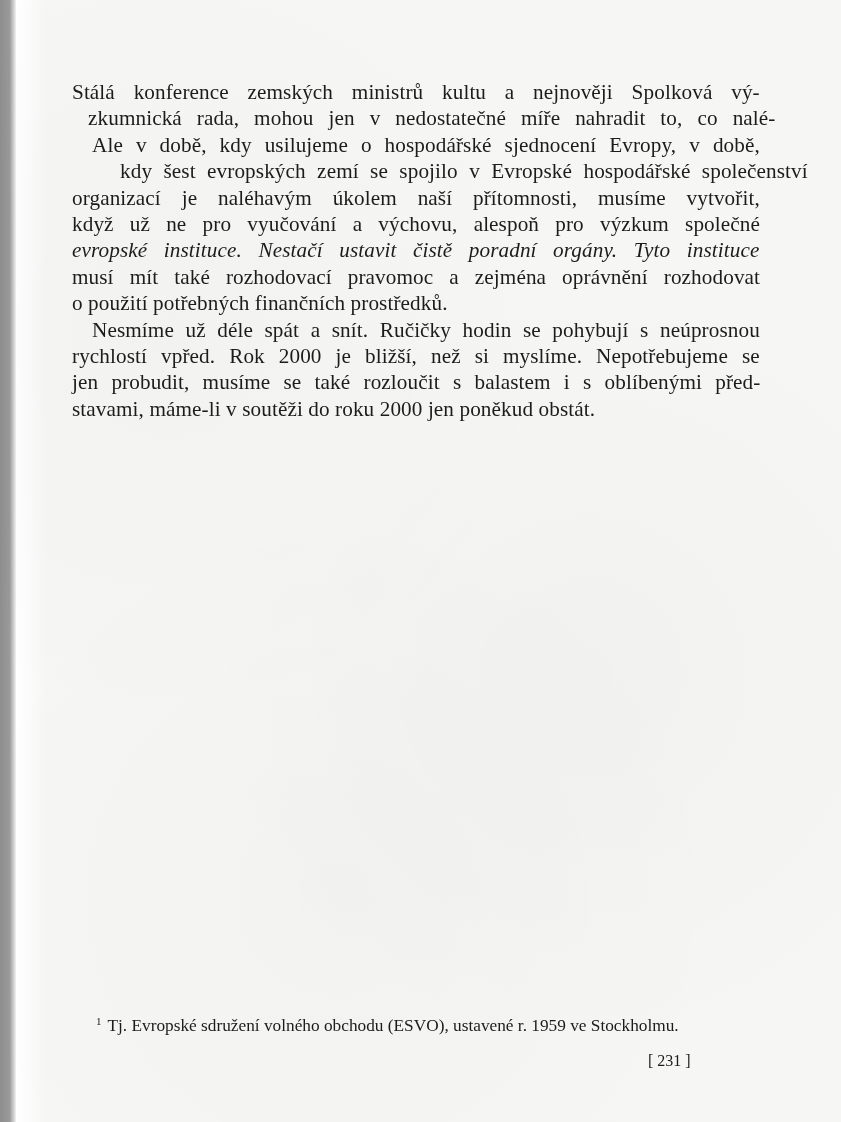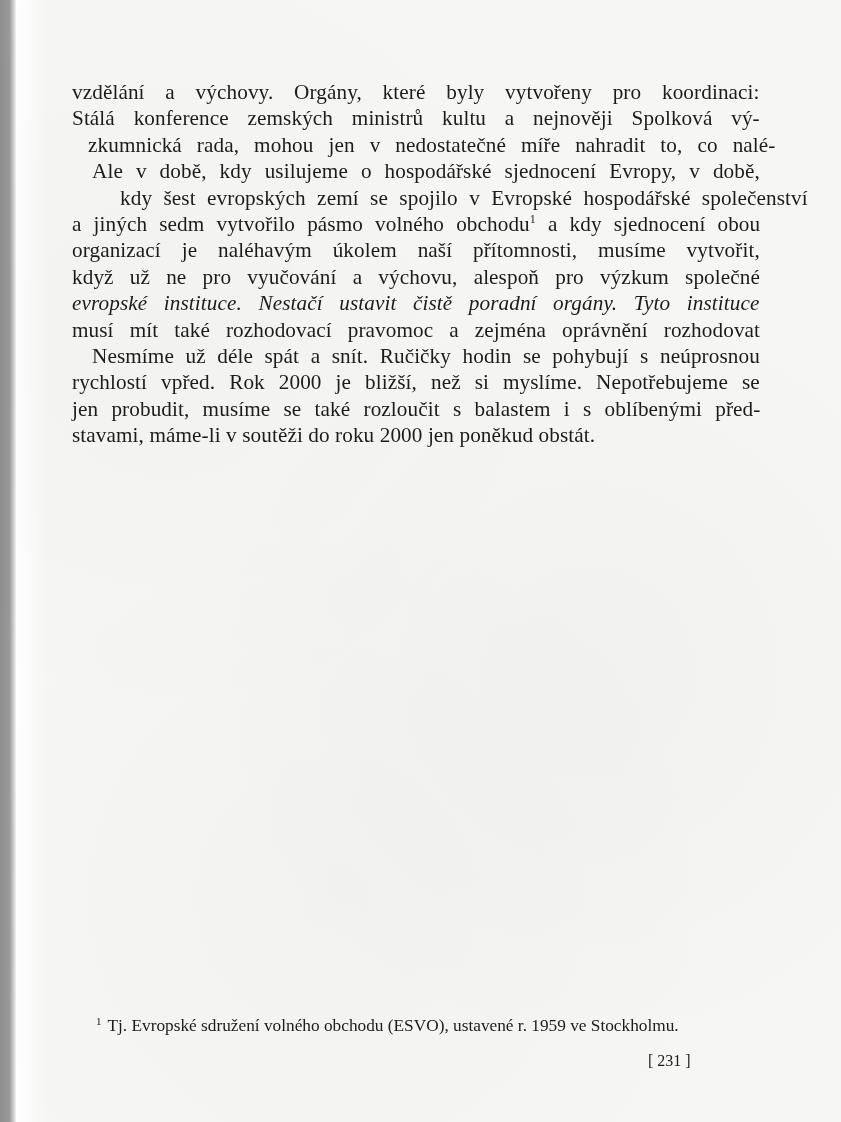--- a/index.html
+++ b/index.html
@@ -51,33 +51,32 @@
 </head>
 <body>
 
 <div class="gutter"></div>
 <div class="gutter-fade"></div>
 <div class="paper-texture"></div>
 
 <div class="body-text">
 
   <div>
-    <span class="line" style="display: block; white-space: nowrap; word-spacing: 15.375px; width: 688px; box-sizing: border-box; text-align: left; text-align-last: left;">vzdělání a výchovy. Orgány, které byly vytvořeny pro koordinaci:</span>
     <span class="line" style="display: block; white-space: nowrap; word-spacing: 13.375px; width: 688px; box-sizing: border-box; text-align: left; text-align-last: left;">Stálá konference zemských ministrů kultu a nejnověji Spolková vý-</span>
     <span class="line" style="display: block; white-space: nowrap; word-spacing: 9.6px; width: 688px; box-sizing: border-box; text-align: left; text-align-last: left; margin-left: 16px;">zkumnická rada, mohou jen v nedostatečné míře nahradit to, co nalé-</span>
   </div>
 
   <div>
     <span class="line" style="padding-left: 20px; display: block; white-space: nowrap; word-spacing: 7.6px; width: 688px; box-sizing: border-box; text-align: left; text-align-last: left;">Ale v době, kdy usilujeme o hospodářské sjednocení Evropy, v době,</span>
     <span class="line" style="display: block; white-space: nowrap; word-spacing: 6px; width: 688px; box-sizing: border-box; text-align: left; text-align-last: left; margin-left: 48px;">kdy šest evropských zemí se spojilo v Evropské hospodářské společenství</span>
-    <span class="line" style="display: block; white-space: nowrap; word-spacing: 6.7px; width: 688px; box-sizing: border-box; text-align: left; text-align-last: left;"><span>a jiných sedm vytvořilo pásmo volného obchodu</span><sup class="fnref">1</sup><span> a kdy sjednocení obou</span></span>
     <span class="line" style="display: block; white-space: nowrap; word-spacing: 15.4286px; width: 688px; box-sizing: border-box; text-align: left; text-align-last: left;">organizací je naléhavým úkolem naší přítomnosti, musíme vytvořit,</span>
     <span class="line" style="display: block; white-space: nowrap; word-spacing: 10.8px; width: 688px; box-sizing: border-box; text-align: left; text-align-last: left;">když už ne pro vyučování a výchovu, alespoň pro výzkum společné</span>
     <span class="line" style="display: block; white-space: nowrap; word-spacing: 11.125px; width: 688px; box-sizing: border-box; text-align: left; text-align-last: left; font-style: italic;">evropské instituce. Nestačí ustavit čistě poradní orgány. Tyto instituce</span>
     <span class="line" style="display: block; white-space: nowrap; word-spacing: 10.625px; width: 688px; box-sizing: border-box; text-align: left; text-align-last: left;">musí mít také rozhodovací pravomoc a zejména oprávnění rozhodovat</span>
+    <span class="line last" style="display: block; white-space: nowrap; width: 688px; box-sizing: border-box; text-align: left; text-align-last: left;">o použití potřebných finančních prostředků.</span>
   </div>
 
   <div>
     <span class="line" style="padding-left: 20px; display: block; white-space: nowrap; word-spacing: 6.18182px; width: 688px; box-sizing: border-box; text-align: left; text-align-last: left;">Nesmíme už déle spát a snít. Ručičky hodin se pohybují s neúprosnou</span>
     <span class="line" style="display: block; white-space: nowrap; word-spacing: 8.6px; width: 688px; box-sizing: border-box; text-align: left; text-align-last: left;">rychlostí vpřed. Rok 2000 je bližší, než si myslíme. Nepotřebujeme se</span>
     <span class="line" style="display: block; white-space: nowrap; word-spacing: 7.81818px; width: 688px; box-sizing: border-box; text-align: left; text-align-last: left;">jen probudit, musíme se také rozloučit s balastem i s oblíbenými před-</span>
     <span class="line last" style="display: block; white-space: nowrap; width: 688px; box-sizing: border-box; text-align: left; text-align-last: left;">stavami, máme-li v soutěži do roku 2000 jen poněkud obstát.</span>
   </div>
 </div>
 

